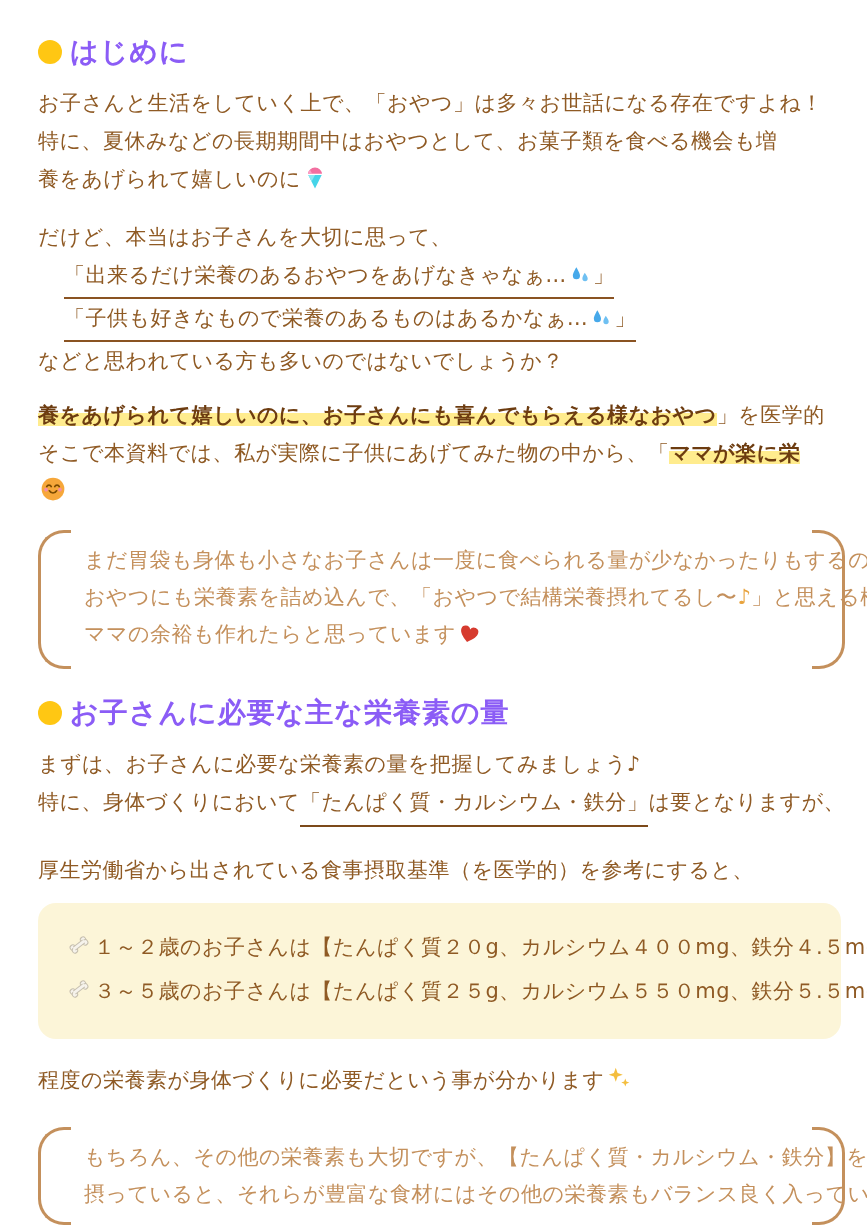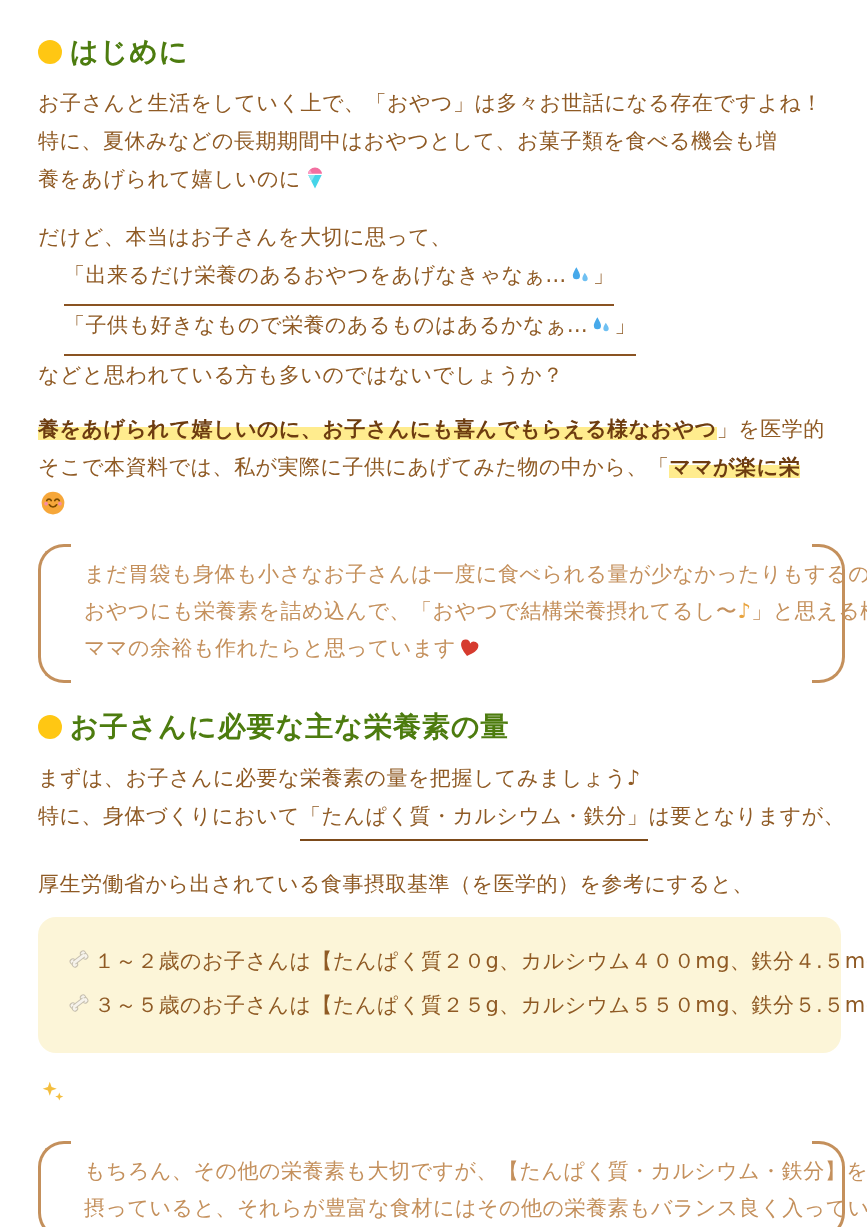--- a/index.html
+++ b/index.html
@@ -11,34 +11,34 @@
     padding:34px 22px 0 38px;
     font-family:"DejaVu Sans",sans-serif;
     color:#8f5a24;
     font-size:21px;
     line-height:38px;
     letter-spacing:0.5px;
     overflow:hidden;
   }
   .heading{
     display:flex;align-items:center;gap:8px;
-    font-size:28px;font-weight:bold;color:#4d7c0f;
+    font-size:28px;font-weight:bold;color:#8b5cf6;
     line-height:36px;margin:0 0 14px 0;letter-spacing:1px;
   }
   .bullet{
     width:24px;height:24px;border-radius:50%;
     background:#ffc713;flex:0 0 auto;
   }
   .para{margin:0 0 16px 0;}
   .line{white-space:nowrap;}
   .quote-line{margin-left:26px;}
   .underline{
     display:inline-block;
     border-bottom:2.5px solid #8a5322;
-    padding-bottom:8px;
+    padding-bottom:1px;
     line-height:34px;
   }
   .ul-inline{
     border-bottom:2.5px solid #7c4a1a;
     padding-bottom:11px;
   }
   .hl{
     font-weight:bold;color:#6d3c10;
     background:linear-gradient(to bottom,rgba(0,0,0,0) 42%,#ffec8e 42%,#ffec8e 96%,rgba(0,0,0,0) 96%);
   }
@@ -159,21 +159,21 @@
               <circle cx="18" cy="10.4" r="2.5"></circle>
               <circle cx="18" cy="13.6" r="2.5"></circle>
               <rect x="5.8" y="10.1" width="12.4" height="3.8" stroke="none"></rect>
               <line x1="6.5" y1="10.3" x2="17.5" y2="10.3" stroke="#c6bfae" stroke-width="0.9"></line>
               <line x1="6.5" y1="13.7" x2="17.5" y2="13.7" stroke="#c6bfae" stroke-width="0.9"></line>
             </g>
           </svg></span><span>３～５歳のお子さんは【たんぱく質２５g、カルシウム５５０mg、鉄分５.５mg】</span></div>
   </div>
 
   <div class="para" style="margin-bottom:24px;">
-    <div class="line"><span class="icon"><svg width="26" height="26" viewBox="0 0 24 24" fill="#f4be3e">
+    <div class="line"><span>程度の栄養素が身体づくりに必要だという事が分かります</span><span class="icon"><svg width="26" height="26" viewBox="0 0 24 24" fill="#f4be3e">
             <path d="M9 2.5 L10.7 7.3 L15.5 9 L10.7 10.7 L9 15.5 L7.3 10.7 L2.5 9 L7.3 7.3 Z"></path>
             <path d="M17.8 12.5 L18.8 15.2 L21.5 16.2 L18.8 17.2 L17.8 19.9 L16.8 17.2 L14.1 16.2 L16.8 15.2 Z"></path>
           </svg></span></div>
   </div>
 
   <div class="bracket-box">
     <div class="line">もちろん、その他の栄養素も大切ですが、【たんぱく質・カルシウム・鉄分】を意識して</div>
     <div class="line">摂っていると、それらが豊富な食材にはその他の栄養素もバランス良く入っているこ</div>
 
   </div>

